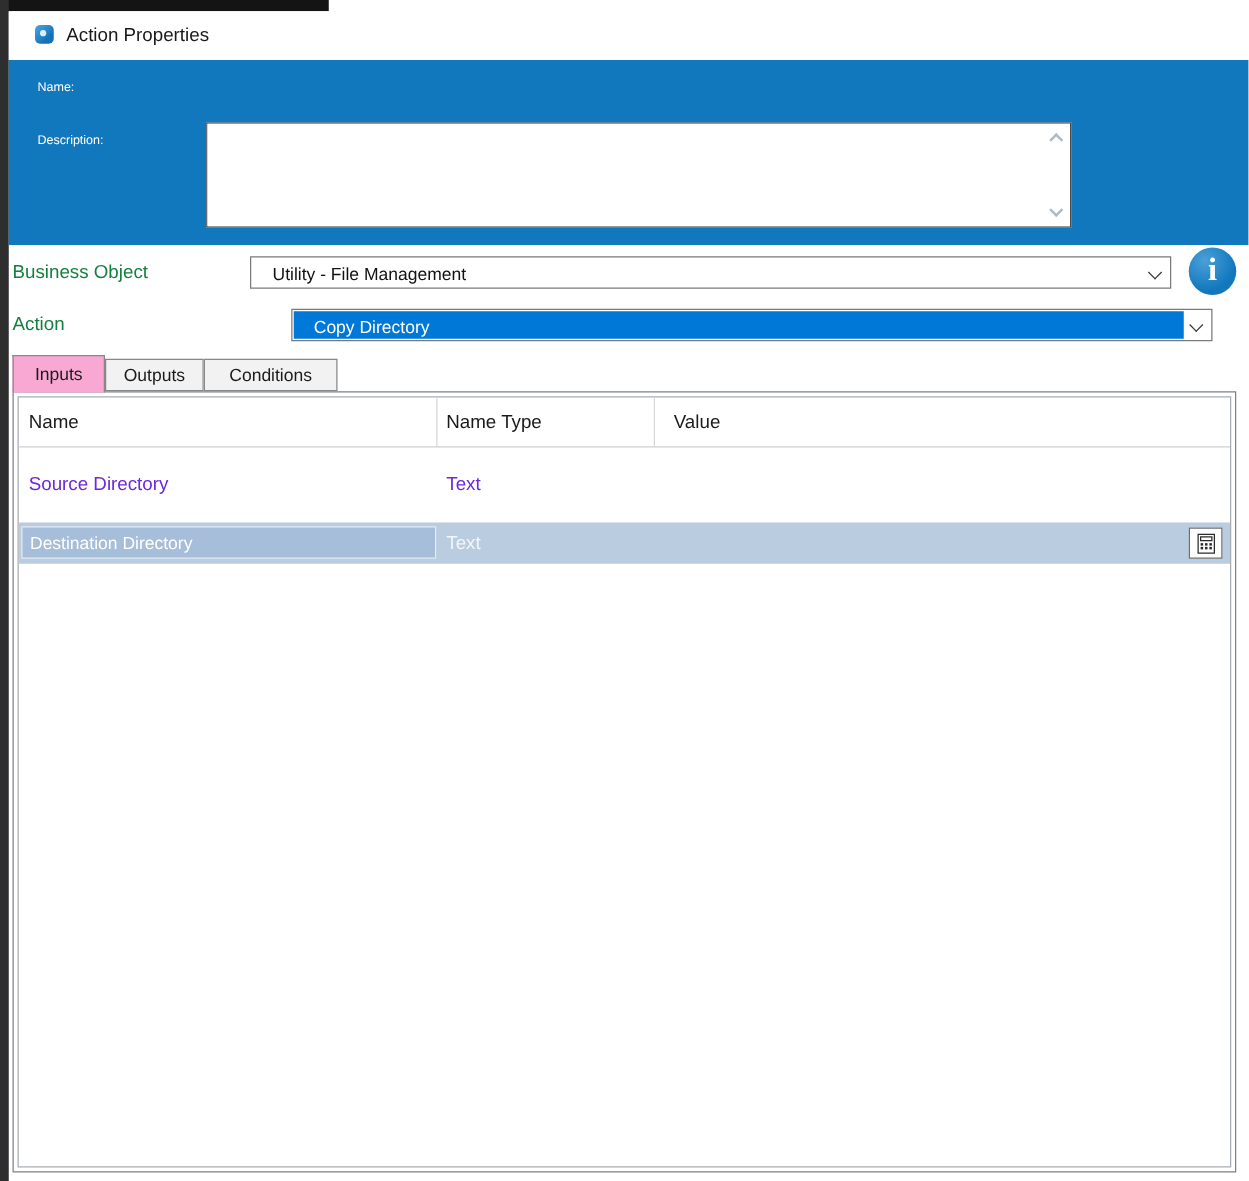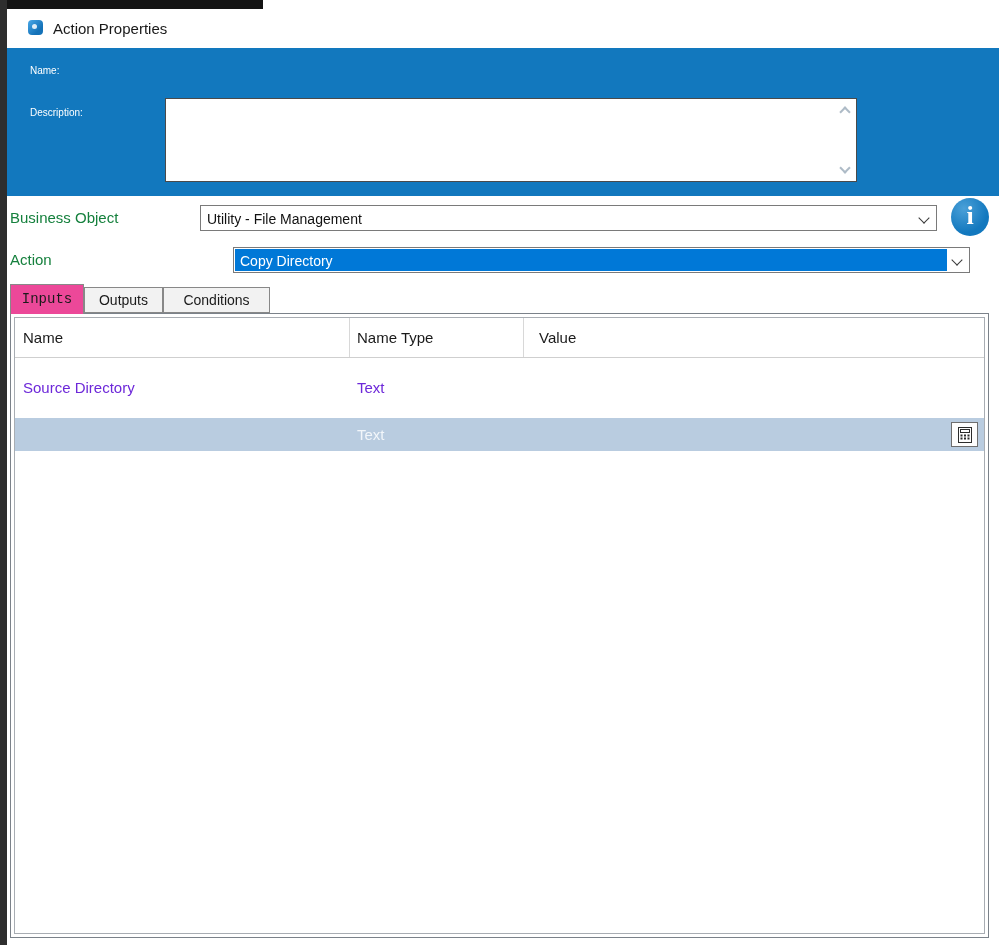--- a/index.html
+++ b/index.html
@@ -35,37 +35,37 @@
   .scroll-up   { top:9px;    transform:rotate(-135deg); }
   .scroll-down { bottom:9px; transform:rotate(45deg); }
 
   
   .fld-label { position:absolute; left:10px; font-size:15px; color:#15803d; height:26px; line-height:26px; }
   .lbl-bo { top:205px; } .lbl-action { top:247px; }
   .combo { position:absolute; left:200px; width:737px; height:26px; background:#ffffff;
            border:1px solid #7a7a7a; cursor:default; }
   .combo-bo { top:205px; } .combo-action { top:247px;margin-left:33px; }
   .combo-text { position:absolute; left:1px; top:1px; right:22px; bottom:1px; line-height:24px;
-                padding-left:5px; font-size:14px; color:#111; white-space:nowrap; overflow:hidden; }
+                padding-left:16px; font-size:14px; color:#111; white-space:nowrap; overflow:hidden; }
   .combo-text.selected { background:#0078D7; color:#ffffff; }
   .combo-chev { position:absolute; right:8px; top:8px; width:8px; height:8px;
                 border-right:1.6px solid #3a3a3a; border-bottom:1.6px solid #3a3a3a; transform:rotate(45deg); }
 
   
   .info-icon { position:absolute; left:951px; top:198px; width:38px; height:38px; border-radius:50%;
                background:radial-gradient(circle at 34% 28%, #4aa0d8 0%, #1278BE 65%);
                color:#ffffff; font-family:"Liberation Serif",serif; font-weight:bold; font-size:26px;
                text-align:center; line-height:36px; cursor:pointer; }
 
   
   .tab { position:absolute; font-size:14px; text-align:center; color:#1a1a1a; cursor:pointer;
          border:1px solid #888; background:#f2f2f2; }
   .tab-inactive { top:287px; height:26px; line-height:24px; }
   .tab-active { left:10px; top:284px; width:74px; height:30px; line-height:28px;
-                background:#ec4899; border-bottom:none; z-index:3;font-family:Liberation Mono, monospace; }
+                background:#f9a8d4; border-bottom:none; z-index:3; }
   .tab-outputs { left:84px; width:79px; }
   .tab-conditions { left:163px; width:107px; }
 
   
   .panel { position:absolute; left:10px; top:313px; width:979px; height:625px;
            border:1px solid #7b828a; background:#ffffff; z-index:1; }
   .grid { position:absolute; left:3px; top:3px; right:3px; bottom:3px; border:1px solid #a8adb3;
           background:#ffffff; overflow:hidden; }
   .g-head { position:relative; height:40px; border-bottom:1px solid #cfcfcf; }
   .g-hcell { position:absolute; top:0; height:40px; line-height:40px; font-size:15px; color:#1a1a1a; }
@@ -136,20 +136,21 @@
         <span class="vline v1"></span>
         <span class="vline v2"></span>
       </div>
 
       <div class="g-row1">
         <span class="cell c-name">Source Directory</span>
         <span class="cell c-type">Text</span>
       </div>
 
       <div class="g-row2">
+        <span class="name-box">Destination Directory</span>
         <span class="c-type">Text</span>
         <span class="calc-btn">
           <svg width="18" height="18" viewBox="0 0 18 18">
             <rect x="2.5" y="1.5" width="13" height="15" fill="#fdfdfd" stroke="#2b2b2b"></rect>
             <rect x="4.5" y="3.5" width="9" height="3" fill="#ffffff" stroke="#2b2b2b"></rect>
             <rect x="4.5" y="8.5" width="2" height="2" fill="#2b2b2b"></rect>
             <rect x="8" y="8.5" width="2" height="2" fill="#2b2b2b"></rect>
             <rect x="11.5" y="8.5" width="2" height="2" fill="#2b2b2b"></rect>
             <rect x="4.5" y="11.5" width="2" height="2" fill="#2b2b2b"></rect>
             <rect x="8" y="11.5" width="2" height="2" fill="#2b2b2b"></rect>

